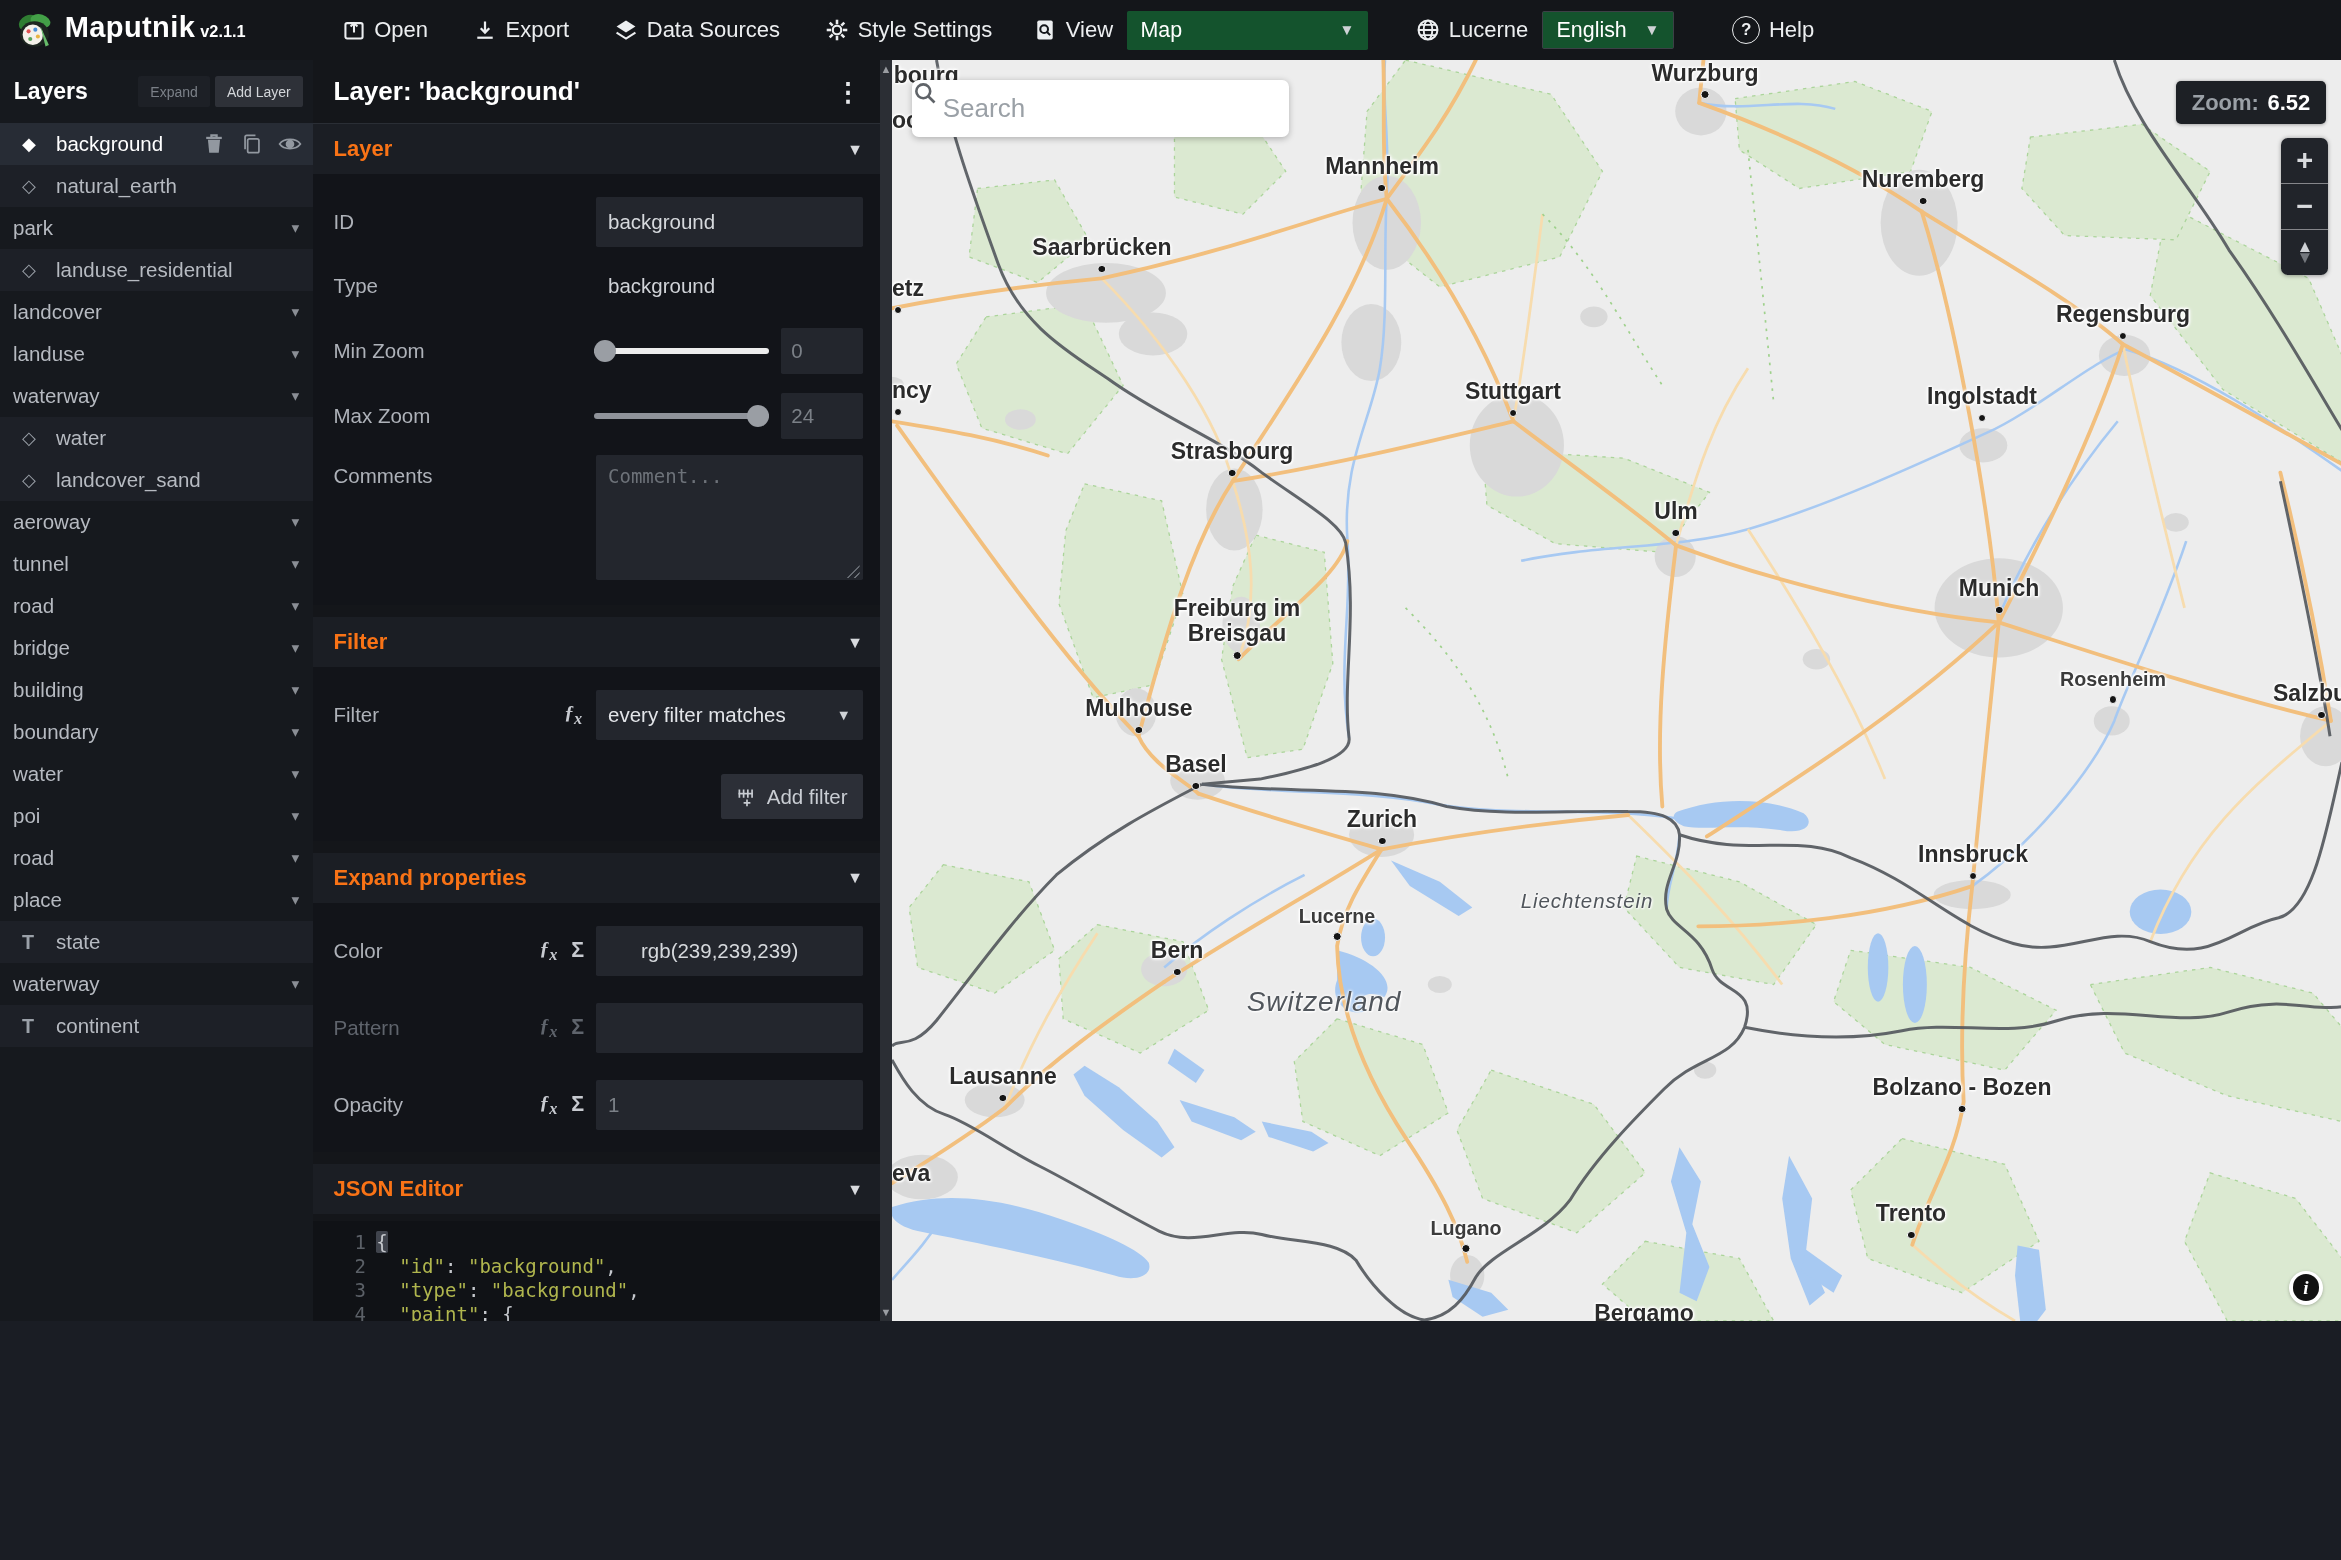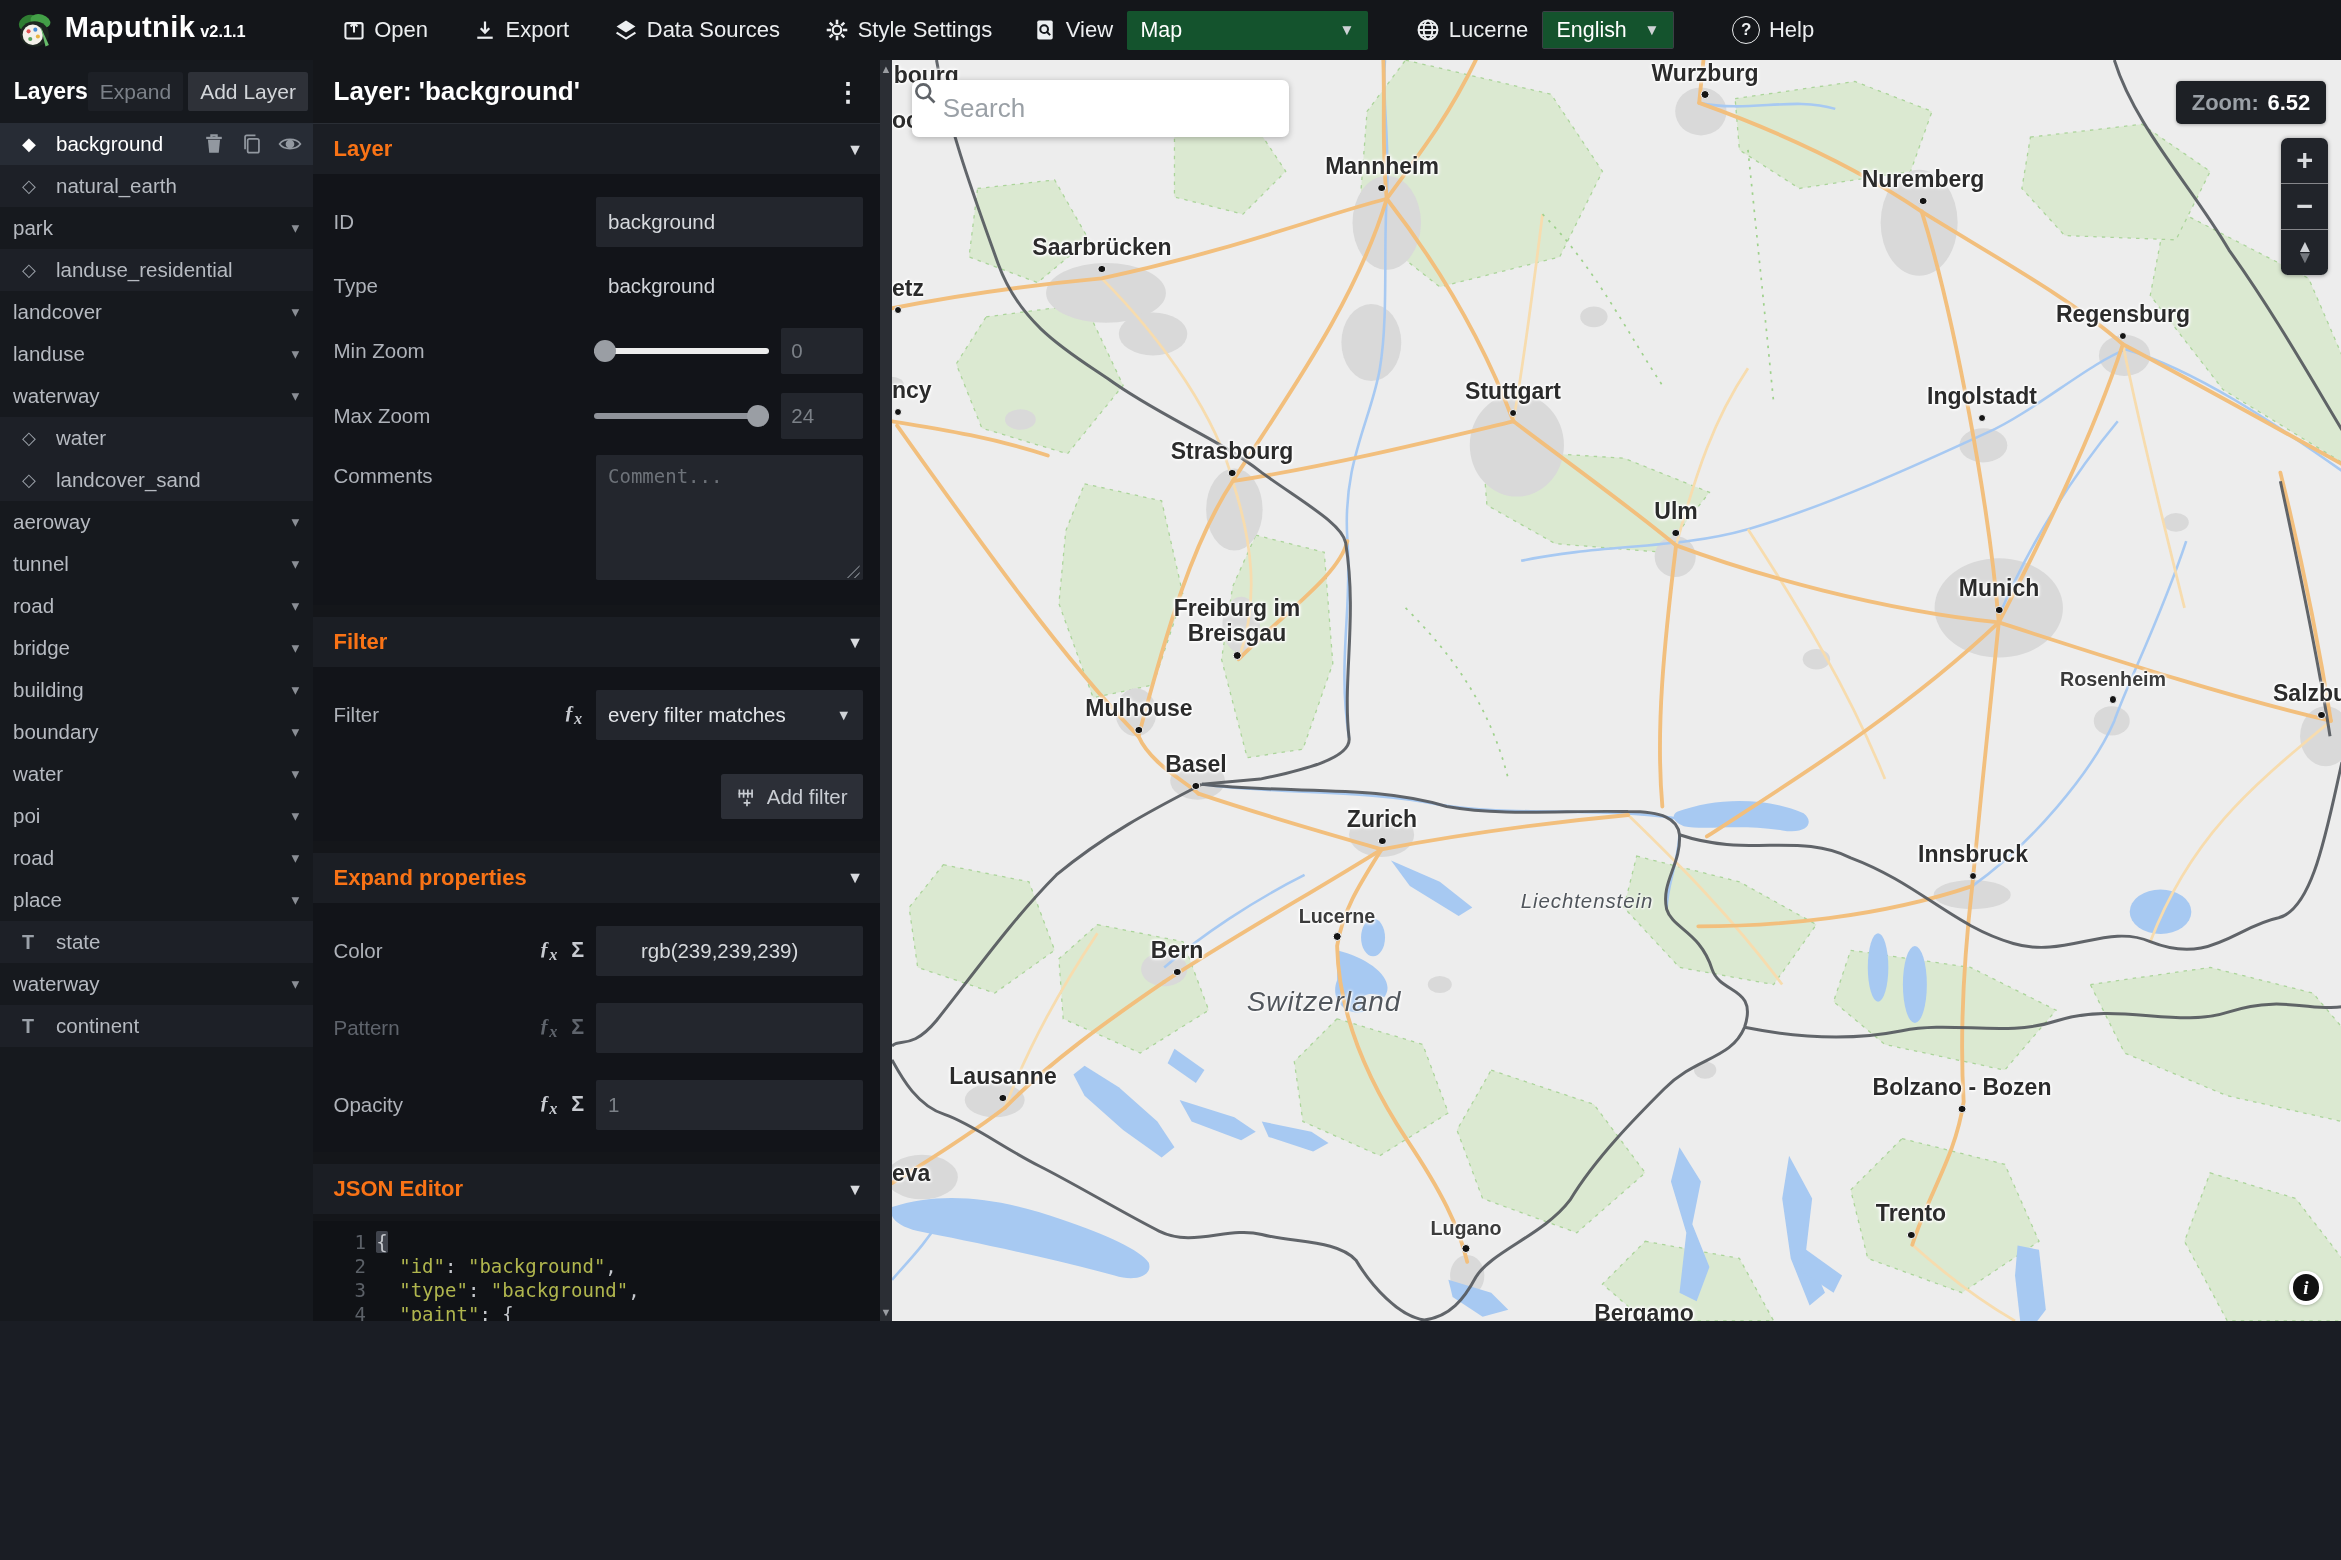--- a/index.html
+++ b/index.html
@@ -33,21 +33,21 @@
   .tb-select .sel-caret{margin-left:auto;color:#cfd2d6;font-size:15.4px;padding-left:15.4px;}
   .sel-view{width:214px;}
   .sel-lang{width:103px;border:0.9px solid #3c4046;height:36px;}
   .qmark{width:26px;height:26px;border:1.7px solid #e8eaec;border-radius:50%;display:flex;align-items:center;justify-content:center;font-size:17px;font-weight:700;}
   
   .workspace{position:absolute;top:60px;left:0;width:2342px;height:1261px;}
   
   .layers-panel{position:absolute;left:0;top:0;width:313px;height:1261px;background:#16191e;overflow:hidden;}
   .lp-head{height:63px;display:flex;align-items:center;padding:0 10.3px 0 13.7px;}
   .lp-title{font-size:23px;font-weight:700;color:#fff;}
-  .lp-btn{font-size:21px;border-radius:2.6px;padding:7.7px 12px;cursor:pointer;white-space:nowrap;}
+  .lp-btn{font-size:14px;border-radius:2.6px;padding:7.7px 12px;cursor:pointer;white-space:nowrap;}
   .btn-expand{margin-left:auto;background:#1d2026;color:#7b8088;}
   .btn-addlayer{margin-left:5.1px;background:#2e3138;color:#d3d6da;}
   .lrow{height:42px;display:flex;align-items:center;font-size:20.5px;color:#b6bac1;cursor:pointer;position:relative;}
   .lrow.group{background:#16191e;padding-left:13px;}
   .lrow.layer{background:#1d2027;padding-left:22px;}
   .lrow.selected{background:#272c35;}
   .lrow.selected .li-label{color:#fff;}
   .li-icon{width:34px;display:inline-flex;font-size:18px;}
   .diamond-filled-icon::before{content:"◆";color:#fff;}
   .diamond-outline-icon::before{content:"◇";color:#9aa0a8;}

